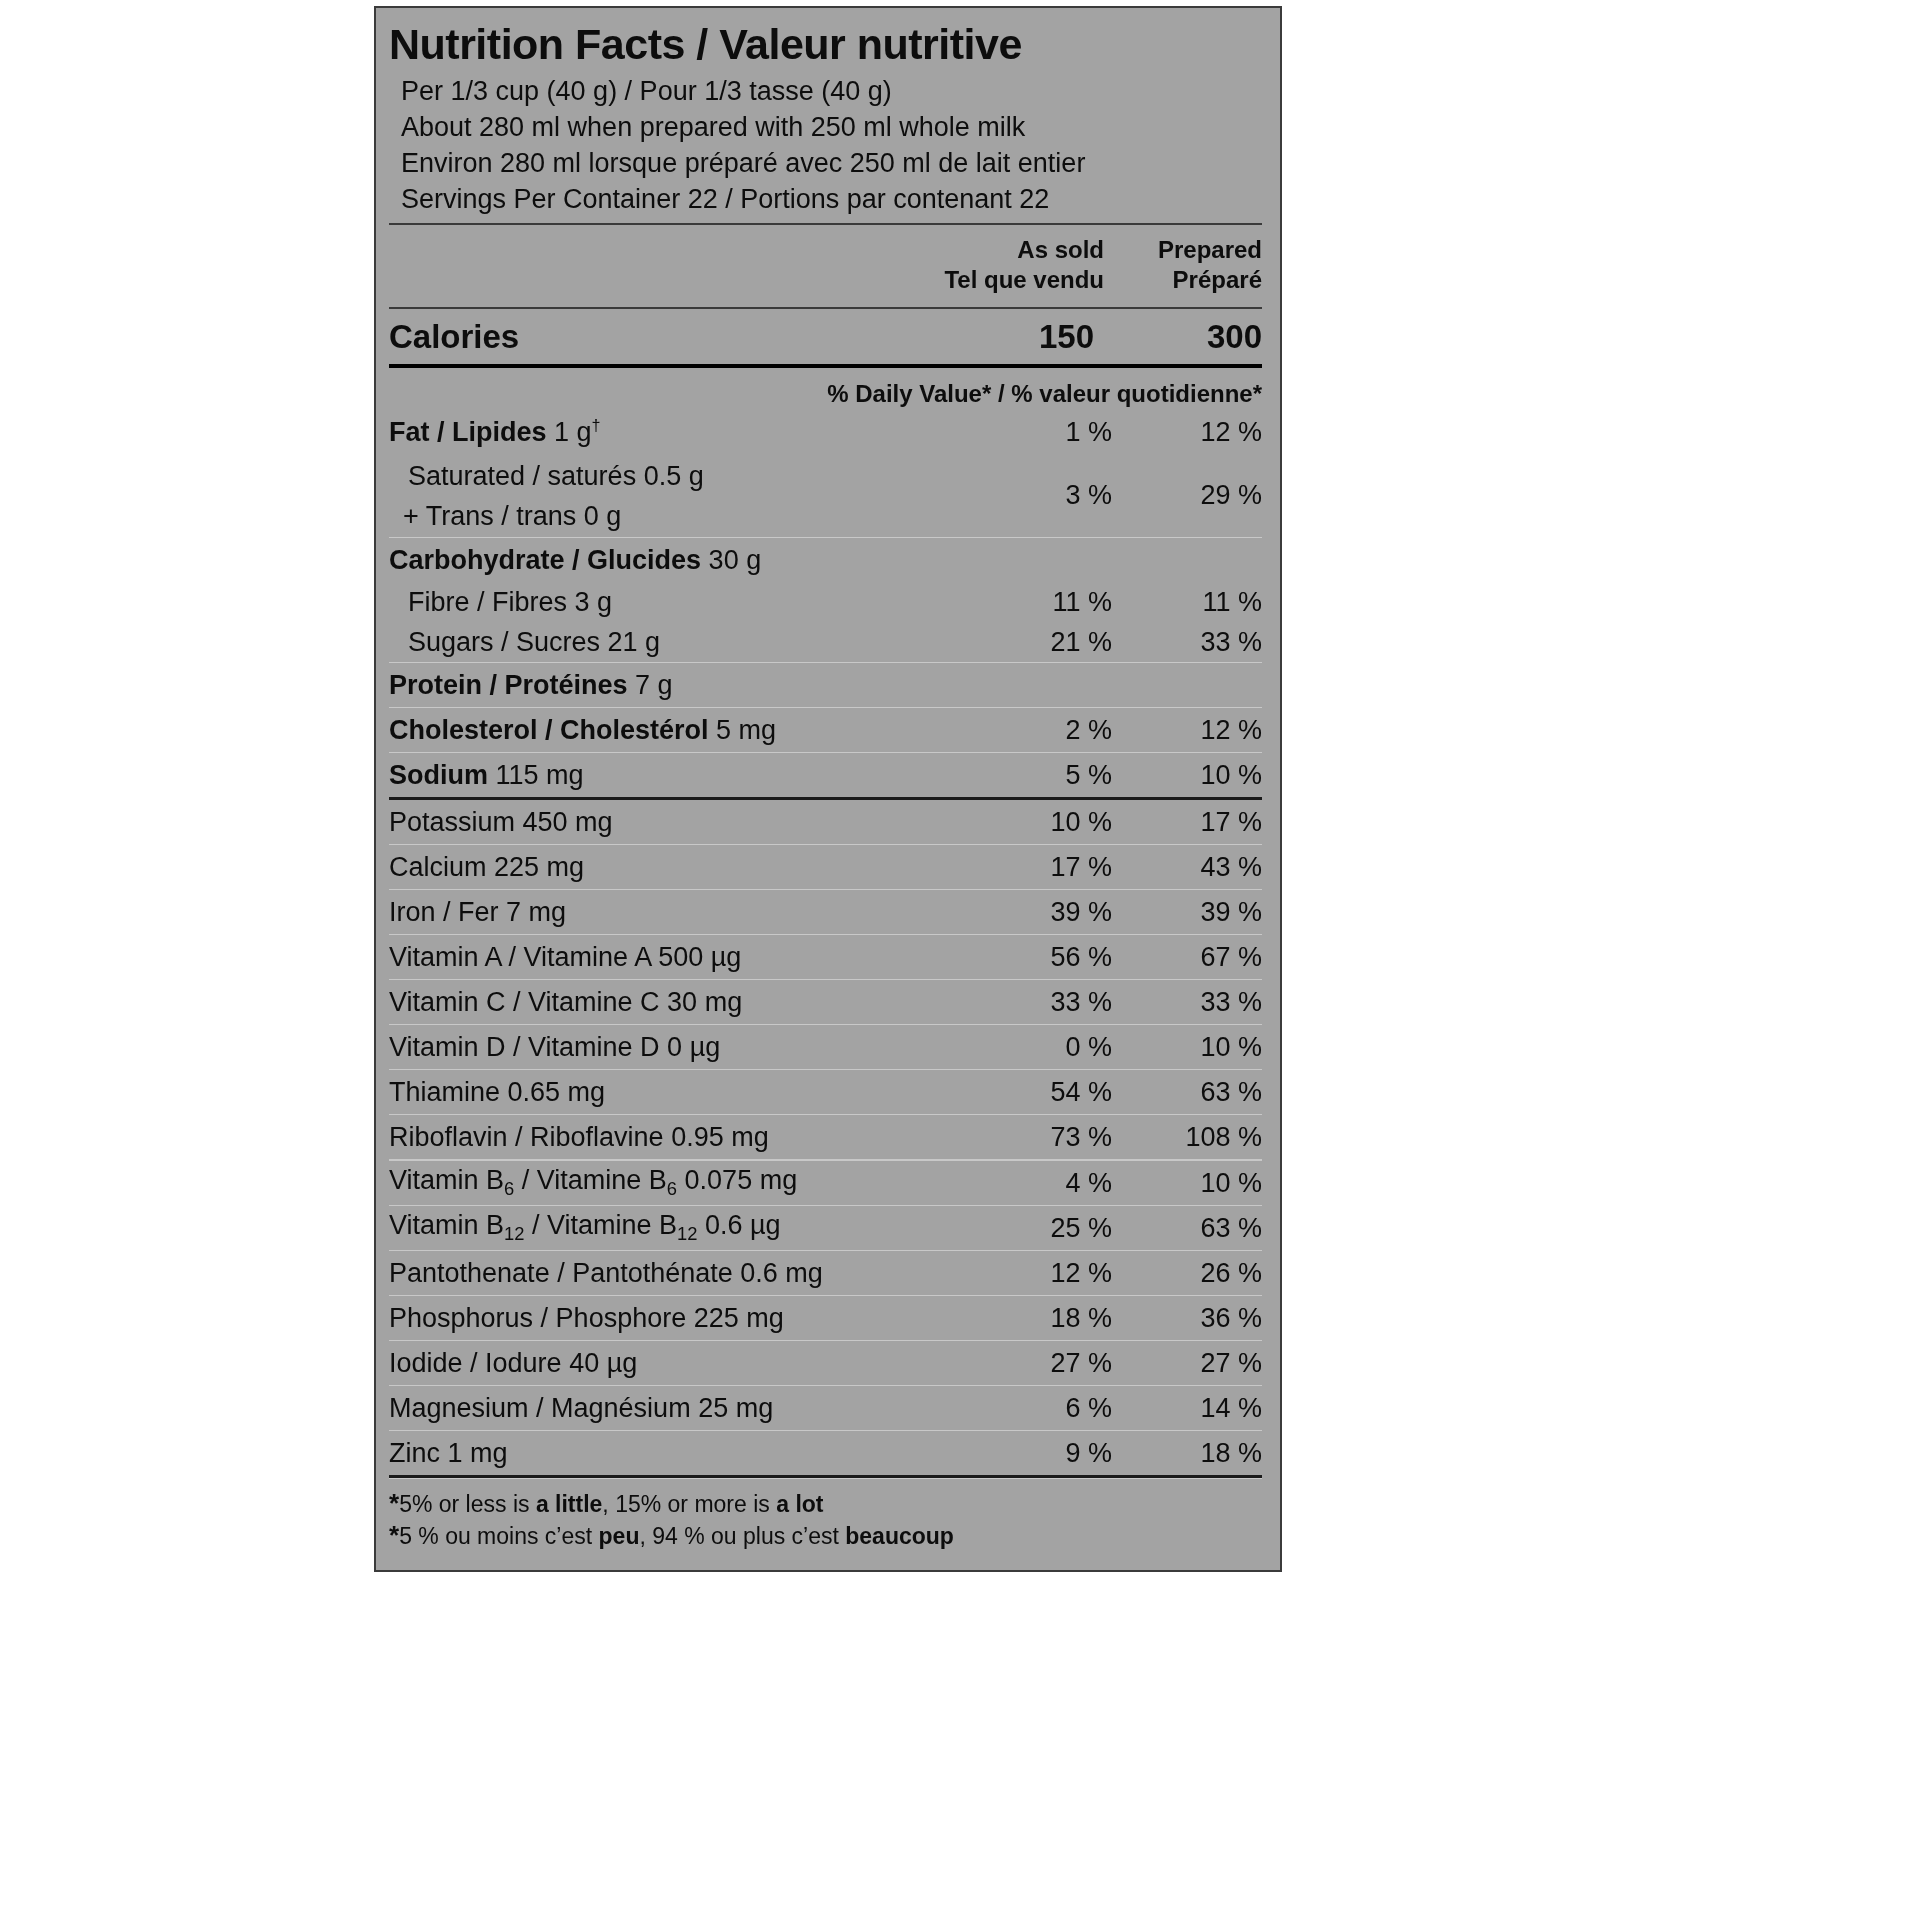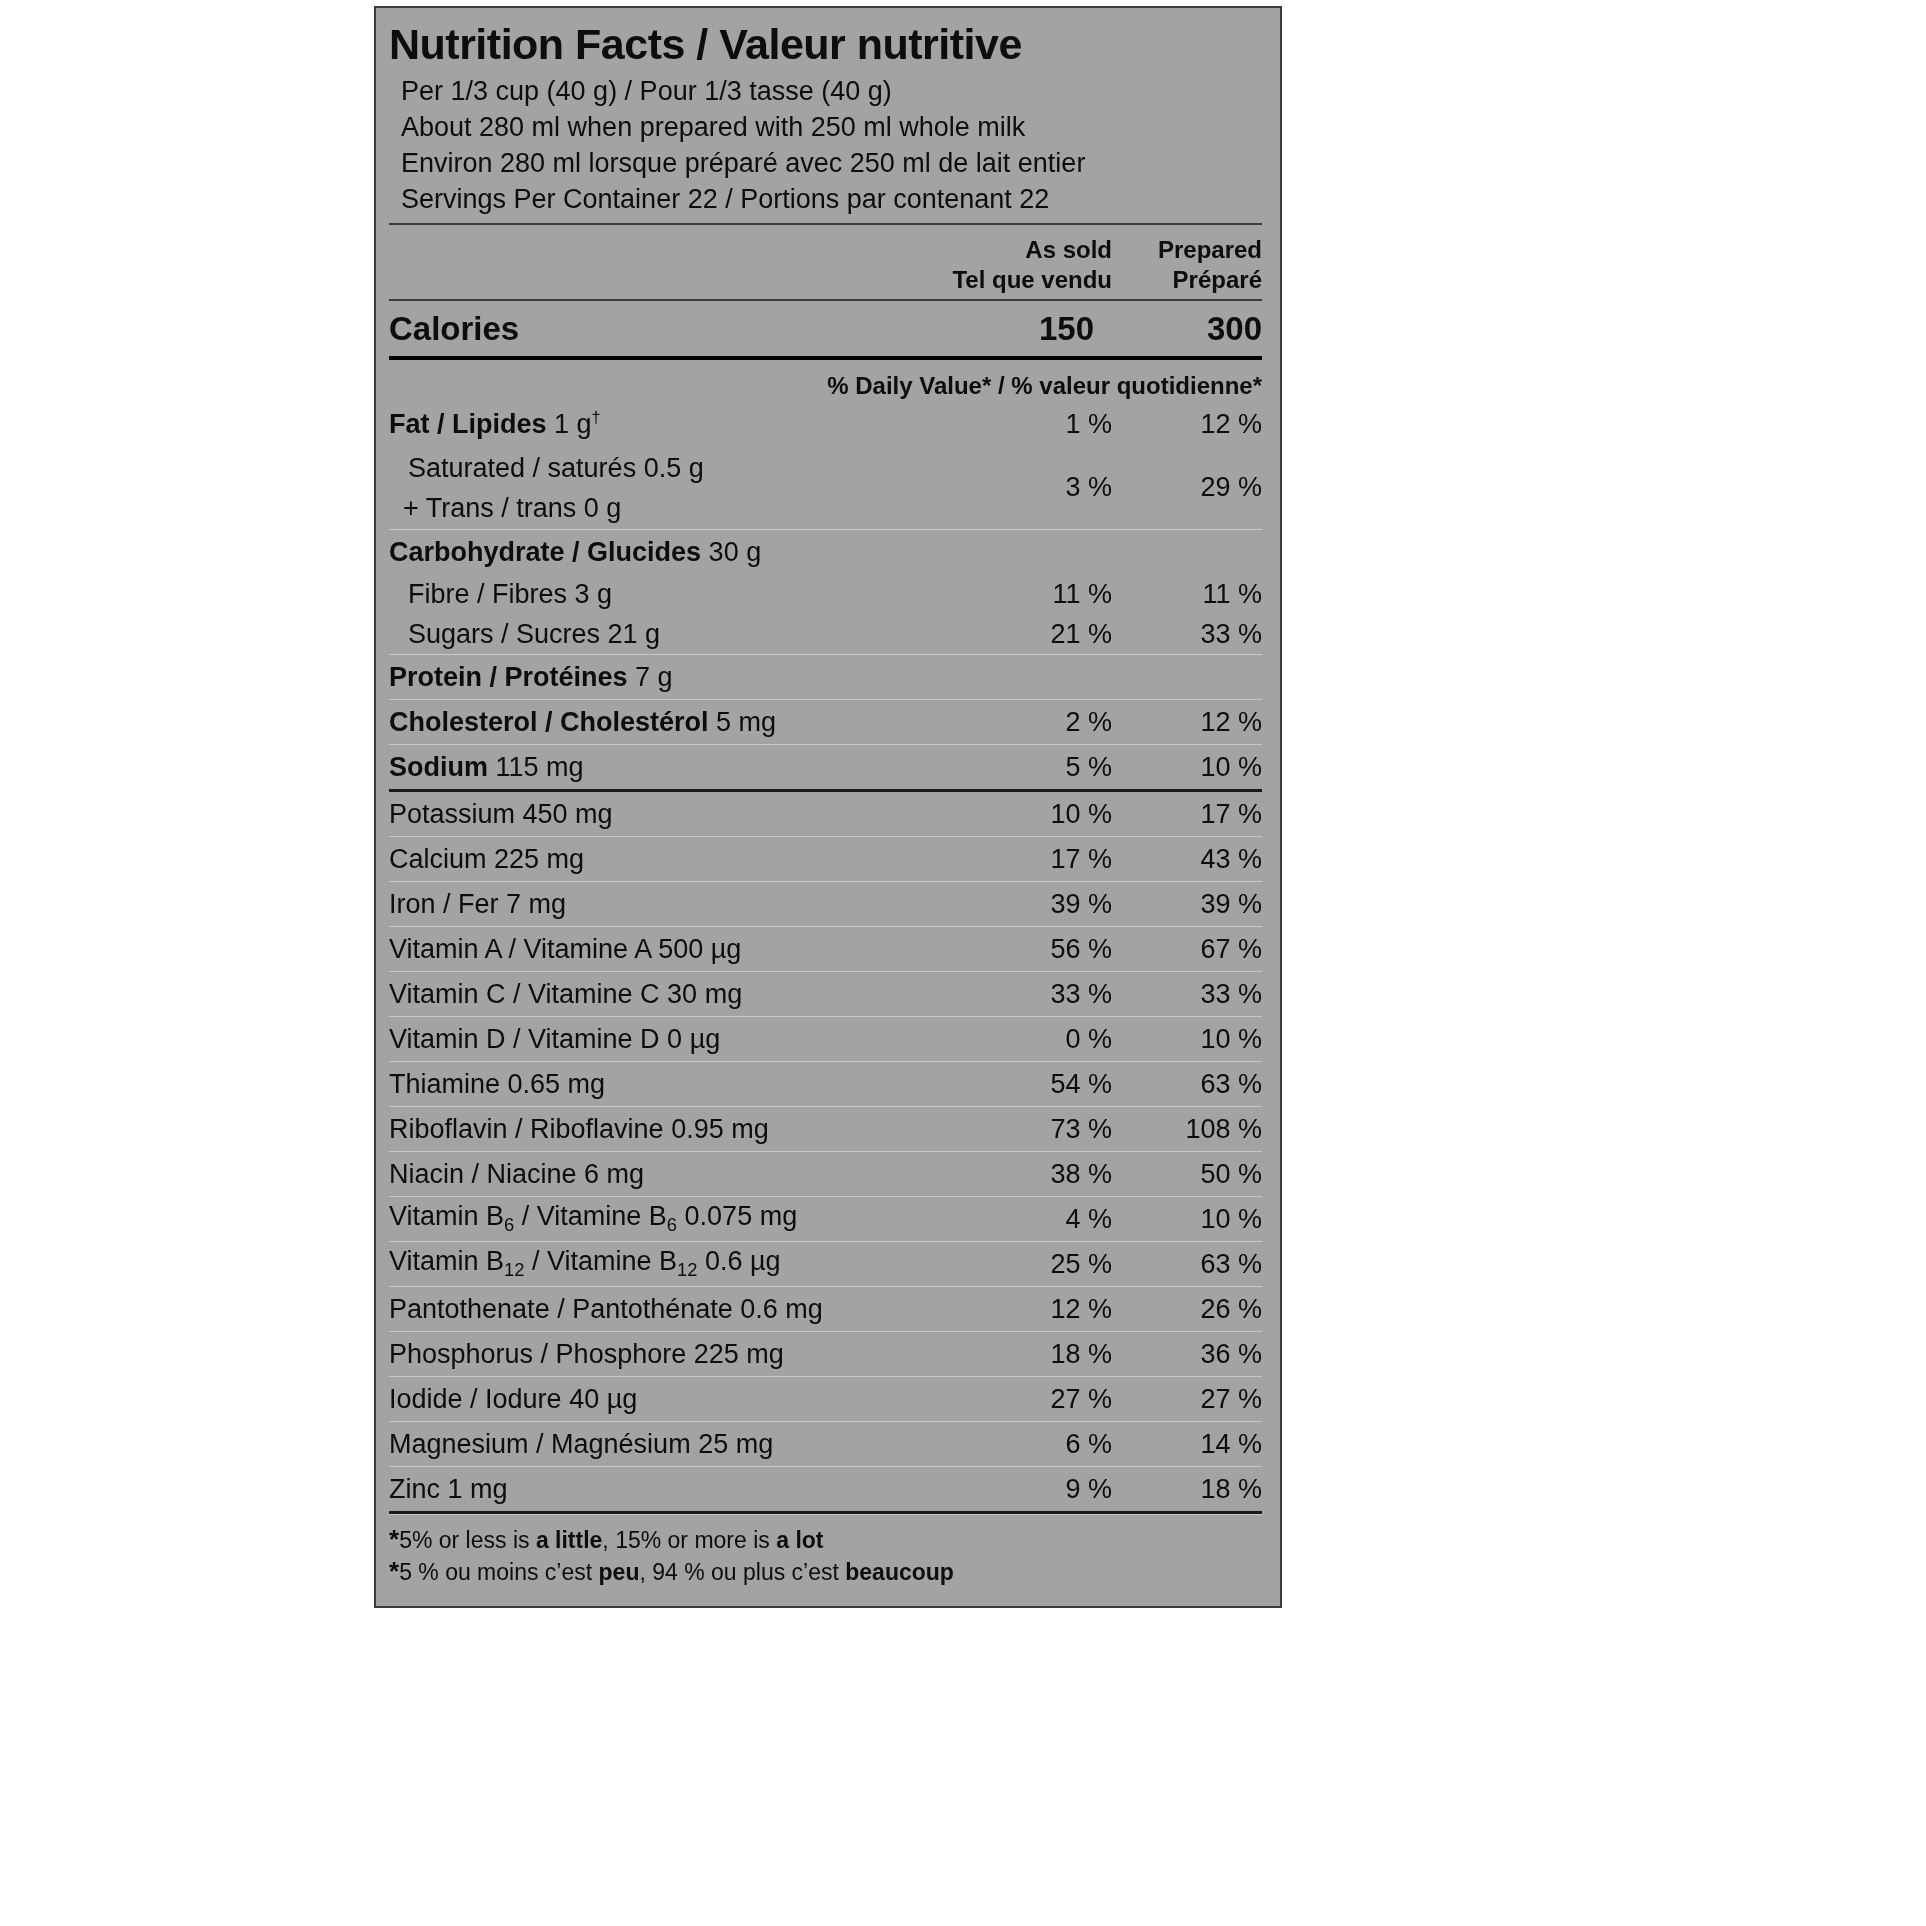--- a/index.html
+++ b/index.html
@@ -19,21 +19,21 @@
   .rule-b{border-top:4px solid #000;}
   .rule-c{border-top:3px solid #1a1a1a;}
   .hairline{border-top:1px solid #c8c8c8;}
   .row{display:flex;align-items:center;min-height:44px;}
   .name{flex:1;min-width:0;font-size:27px;white-space:nowrap;overflow:visible;}
   .c1{width:218px;flex:none;text-align:right;font-size:27px;white-space:nowrap;}
   .c2{width:150px;flex:none;text-align:right;font-size:27px;white-space:nowrap;}
   .b{font-weight:bold;}
   .ind{padding-left:19px;}
   .ind2{padding-left:14px;}
-  .colhead{padding:10px 0 4px;align-items:flex-start;min-height:0;}
+  .colhead{padding:10px 0 12px;align-items:flex-start;min-height:0;gap:8px;}
   .colhead .c1,.colhead .c2{font-size:24px;font-weight:bold;line-height:30px;}
   .calrow{min-height:55px;gap:18px;}
   .calrow .name,.calrow .c1,.calrow .c2{font-size:33px;font-weight:bold;}
   .dvhead{font-size:24px;font-weight:bold;text-align:right;padding:12px 0 2px;}
   .grp{min-height:83px;}
   .grp .name div{line-height:40px;}
   sup.dag{font-size:60%;vertical-align:super;}
   sub{font-size:68%;}
   .foot{font-size:24px;padding:12px 2px 10px;}
   .stars{font-size:23px;line-height:31px;padding-top:9px;}
@@ -176,25 +176,20 @@
     <div class="c1">54 %</div>
     <div class="c2">63 %</div>
   </div>
   <div class="hairline"></div>
   <div class="row">
     <div class="name">Riboflavin / Riboflavine 0.95 mg</div>
     <div class="c1">73 %</div>
     <div class="c2">108 %</div>
   </div>
   <div class="hairline"></div>
-  <div class="row">
-    <div class="name">Niacin / Niacine 6 mg</div>
-    <div class="c1">38 %</div>
-    <div class="c2">50 %</div>
-  </div>
   <div class="hairline"></div>
   <div class="row">
     <div class="name"><span>Vitamin B</span><sub>6</sub><span> / Vitamine B</span><sub>6</sub><span> 0.075 mg</span></div>
     <div class="c1">4 %</div>
     <div class="c2">10 %</div>
   </div>
   <div class="hairline"></div>
   <div class="row">
     <div class="name"><span>Vitamin B</span><sub>12</sub><span> / Vitamine B</span><sub>12</sub><span> 0.6 µg</span></div>
     <div class="c1">25 %</div>

